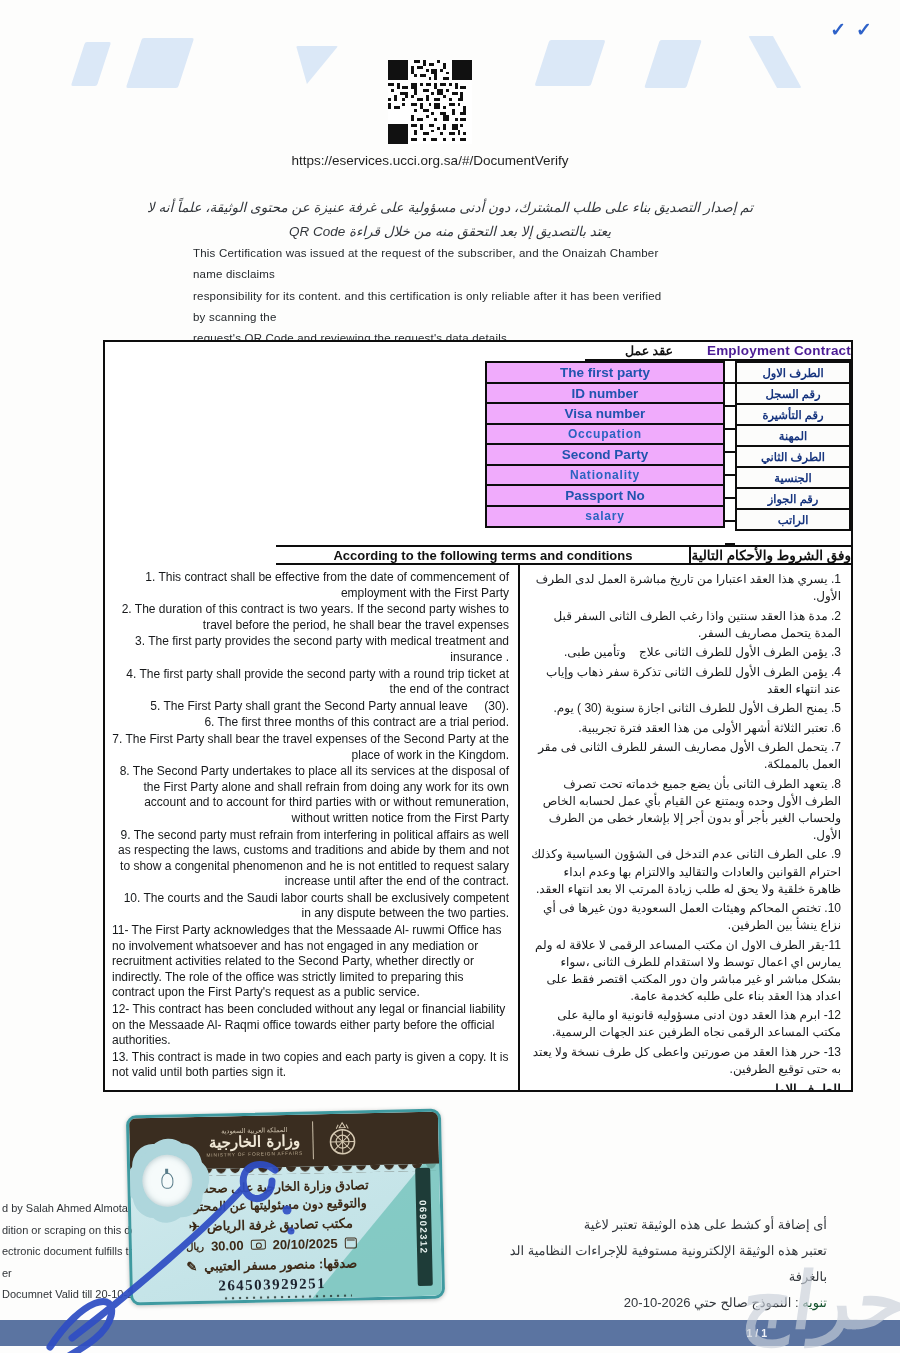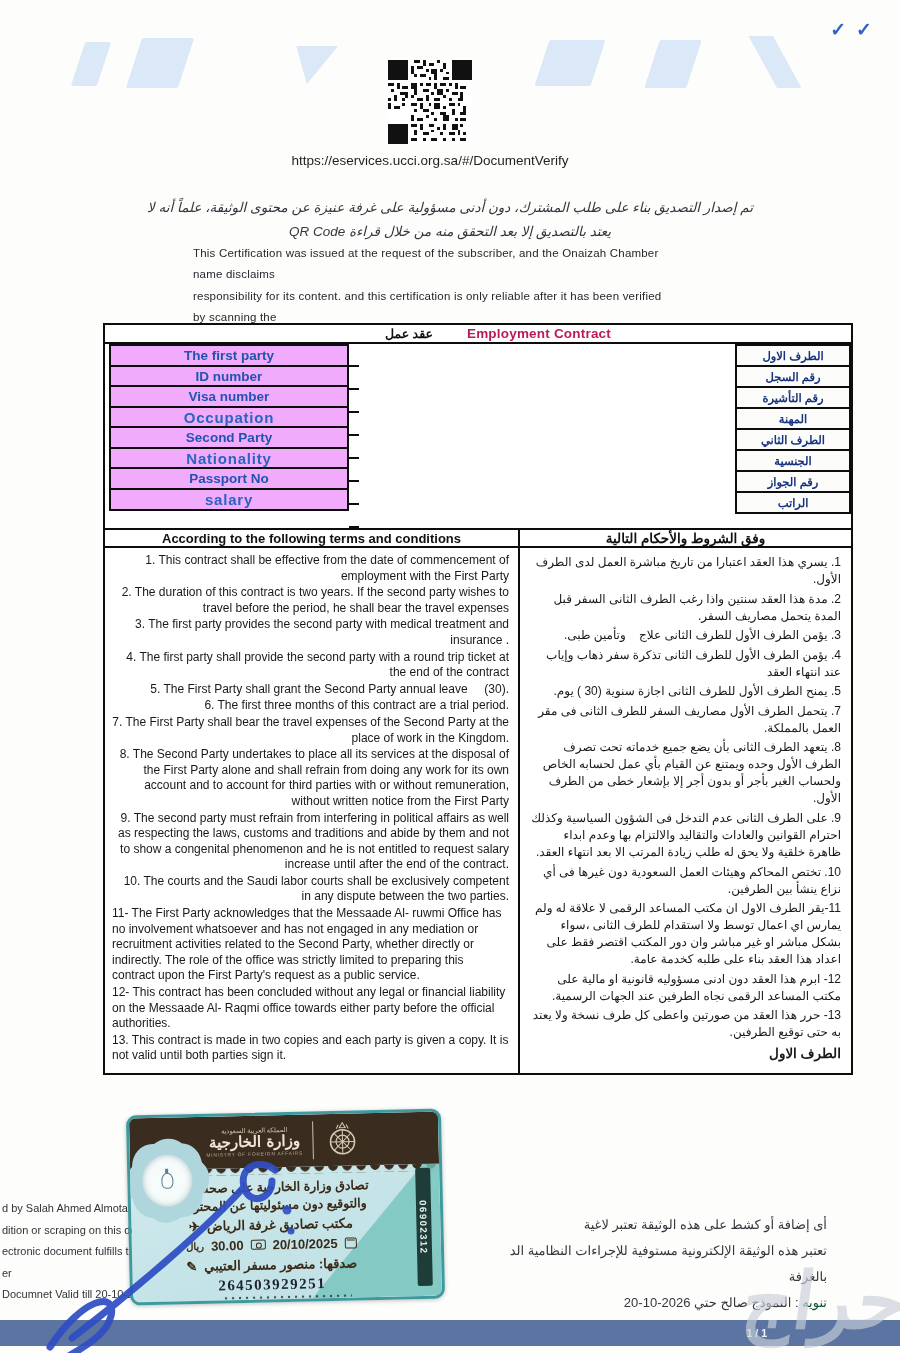--- a/index.html
+++ b/index.html
@@ -14,32 +14,32 @@
   .corner-marks { position:absolute; top:18px; right:18px; color:#2e62c9; font-size:19px; font-weight:bold; letter-spacing:10px; }
   
   .qr { position:absolute; left:388px; top:56px; width:84px; height:92px; }
   .verify-url { position:absolute; left:130px; top:153px; width:600px; text-align:center; font-size:13.5px; color:#1f1f1f; }
   
   .disc-ar { position:absolute; left:90px; top:196px; width:720px; direction:rtl; text-align:center;
              font-size:13.5px; color:#33373c; line-height:1.75;font-style:italic; }
   .disc-en { position:absolute; left:193px; top:243px; width:475px; font-size:11.5px; color:#24282c;
              line-height:1.85; white-space:pre-line; letter-spacing:.2px; }
   
-  .contract { position:absolute; left:103px; top:323px; width:750px; height:752px;
-              border:2.5px solid #0d0d0d; background:#fff; display:flex; flex-direction:column; }
+  .contract { position:absolute; left:103px; top:340px; width:750px; height:752px;
+              border:2.5px solid #0d0d0d; background:#fff; display:flex; flex-direction:column;align-items:flex-end; }
   .title-row { height:19px; border-bottom:2.5px solid #0d0d0d; display:flex; align-items:center;
                justify-content:center; gap:34px; padding-left:40px; }
   .title-ar { font-size:12.5px; font-weight:bold; color:#111; direction:rtl; }
-  .title-en { font-size:13.5px; font-weight:bold; color:#be185d; letter-spacing:.2px; }
+  .title-en { font-size:13.5px; font-weight:bold; color:#4c1d95; letter-spacing:.2px; }
   .fields { display:flex; height:184px; }
   .col-left { width:244px; padding:0 0 0 4px; }
   .cell-en { height:23px; margin-top:-2.5px; border:2.5px solid #0d0d0d; display:flex; align-items:center;
              justify-content:center; font-weight:bold; color:#2054ae; font-size:13.5px; background:#f0abfc; }
   .cell-en:first-child { margin-top:0; }
-  .cell-en.alt { font-size:15px; letter-spacing:.8px; color:#2a63c0; }
+  .cell-en.alt { font-size:12px; letter-spacing:.8px; color:#2a63c0; }
   .stub-col { width:10px; }
   .stub { height:23px; border-bottom:2.5px solid #0d0d0d; }
   .stub:first-child { border-top:0; }
   .col-mid { flex:1; background:#fff; }
   .col-right { width:116px; }
   .cell-ar { height:23px; margin-top:-2px; border:2px solid #0d0d0d; display:flex; align-items:center;
              justify-content:center; direction:rtl; font-weight:bold; color:#17357f; font-size:11.5px; background:#fcfcfb; }
   .cell-ar:first-child { margin-top:0; }
   .terms-head { height:20px; border-top:2.5px solid #0d0d0d; border-bottom:2.5px solid #0d0d0d; display:flex; }
   .th-en { width:415px; border-right:2.5px solid #0d0d0d; display:flex; align-items:center; justify-content:center;
@@ -296,20 +296,21 @@
         <div class="t">12- This contract has been concluded without any legal or financial liability on the Messaade Al- Raqmi office towards either party before the official authorities.</div>
         <div class="t">13. This contract is made in two copies and each party is given a copy. It is not valid until both parties sign it.</div>
 
       </div>
       <div class="terms-ar">
         <div class="t">1. يسري هذا العقد اعتبارا من تاريخ مباشرة العمل لدى الطرف الأول.</div>
         <div class="t">2. مدة هذا العقد سنتين واذا رغب الطرف الثانى السفر قبل المدة يتحمل مصاريف السفر.</div>
         <div class="t">3. يؤمن الطرف الأول للطرف الثانى علاج&nbsp;&nbsp;&nbsp; وتأمين طبى.</div>
         <div class="t">4. يؤمن الطرف الأول للطرف الثانى تذكرة سفر ذهاب وإياب عند انتهاء العقد</div>
         <div class="t">5. يمنح الطرف الأول للطرف الثانى اجازة سنوية (30 ) يوم.</div>
+        <div class="t">6. تعتبر الثلاثة أشهر الأولى من هذا العقد فترة تجريبية.</div>
         <div class="t">7. يتحمل الطرف الأول مصاريف السفر للطرف الثانى فى مقر العمل بالمملكة.</div>
         <div class="t">8. يتعهد الطرف الثانى بأن يضع جميع خدماته تحت تصرف الطرف الأول وحده ويمتنع عن القيام بأي عمل لحسابه الخاص ولحساب الغير بأجر أو بدون أجر إلا بإشعار خطى من الطرف الأول.</div>
         <div class="t">9. على الطرف الثانى عدم التدخل فى الشؤون السياسية وكذلك احترام القوانين والعادات والتقاليد والالتزام بها وعدم ابداء ظاهرة خلقية ولا يحق له طلب زيادة المرتب الا بعد انتهاء العقد.</div>
         <div class="t">10. تختص المحاكم وهيئات العمل السعودية دون غيرها فى أي نزاع ينشأ بين الطرفين.</div>
         <div class="t">11-يقر الطرف الاول ان مكتب المساعد الرقمى لا علاقة له ولم يمارس اي  اعمال توسط ولا استقدام للطرف الثانى ،سواء بشكل مباشر او غير مباشر وان دور المكتب اقتصر فقط على اعداد هذا العقد بناء على طلبه كخدمة عامة.</div>
         <div class="t">12- ابرم هذا العقد دون ادنى مسؤوليه قانونية او مالية على مكتب المساعد الرقمى نجاه الطرفين عند الجهات الرسمية.</div>
         <div class="t">13- حرر هذا العقد من صورتين واعطى كل طرف نسخة ولا يعتد به حتى توقيع الطرفين.</div>
         <div class="first-party">الطرف الاول</div>
       </div>
     </div>

